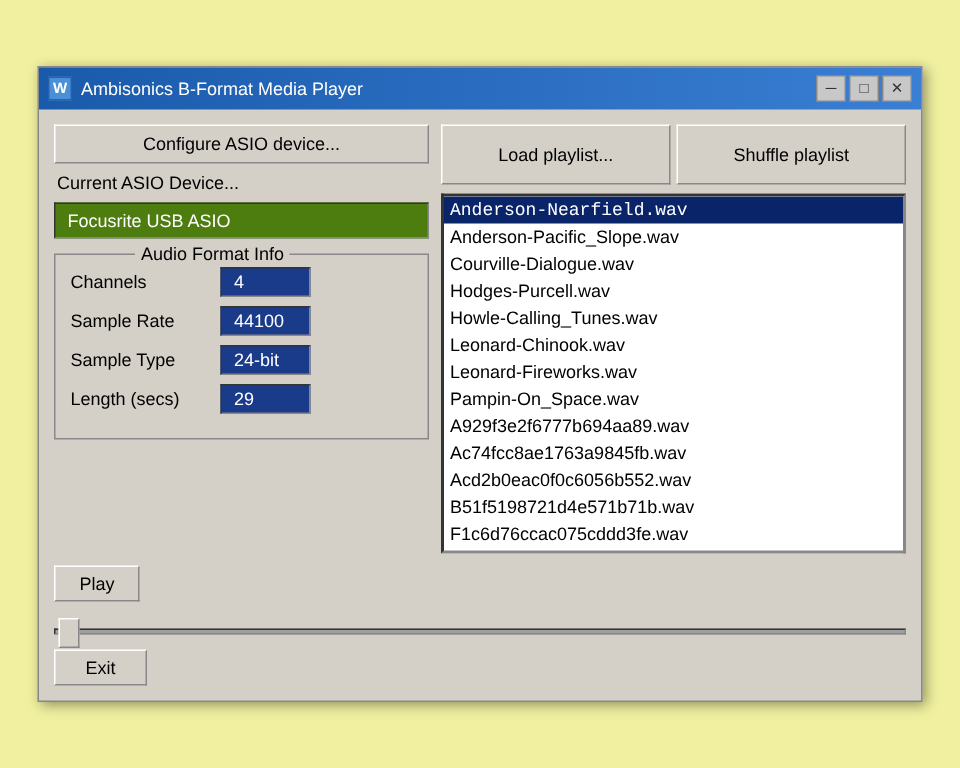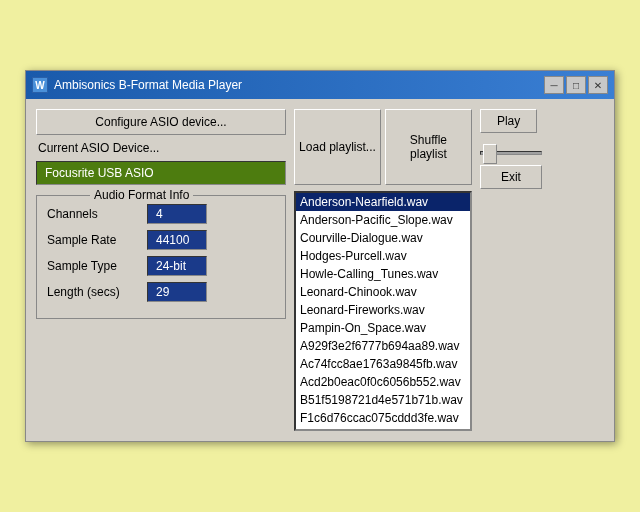--- a/index.html
+++ b/index.html
@@ -59,20 +59,21 @@
       display: flex;
       align-items: center;
       justify-content: center;
       font-size: 10px;
       color: #333;
     }
 
     .window-body {
       padding: 10px;
       display: flex;
+      flex-direction: column;
       gap: 8px;
     }
 
     .top-row {
       display: flex;
       gap: 8px;
     }
 
     .left-panel {
       flex: 0 0 250px;
@@ -153,39 +154,40 @@
       border: 1px inset #888;
     }
 
     .playlist-buttons {
       display: flex;
       gap: 4px;
     }
     .playlist-btn {
       flex: 1;
       text-align: center;
-      padding: 23px 4px;
+      padding: 12px 4px;
     }
 
     .playlist-box {
       background: white;
       border: 2px inset #888;
       height: 240px;
       overflow-y: auto;
       position: relative;
     }
     .playlist-item {
       padding: 2px 4px;
       cursor: pointer;
       white-space: nowrap;
       font-size: 12px;
     }
     .playlist-item.selected {
       background: #0a246a;
       color: white;
+      font-family: Liberation Mono, monospace;
     }
 
     
     .playlist-box::-webkit-scrollbar { width: 16px; }
     .playlist-box::-webkit-scrollbar-track { background: #d4d0c8; }
     .playlist-box::-webkit-scrollbar-thumb { background: #a0a0a0; border: 1px solid #888; }
 
     .bottom-row {
       display: flex;
       flex-direction: column;

